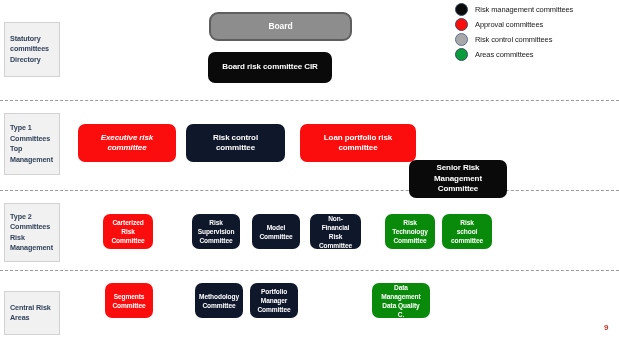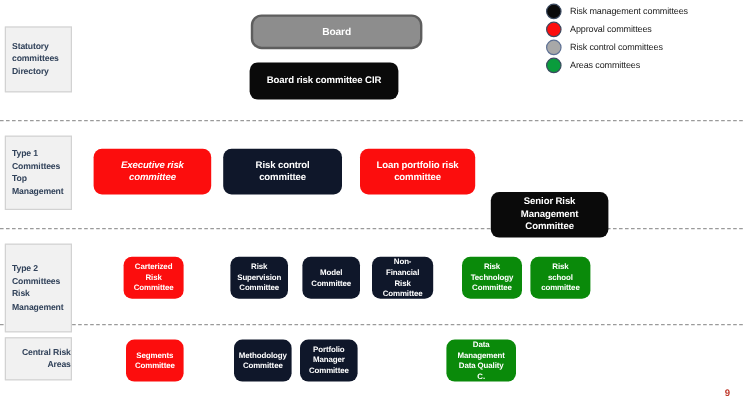--- a/index.html
+++ b/index.html
@@ -136,29 +136,29 @@
       <span class="legend-label">Areas committees</span>
     </div>
   </div>
 
   <div class="divider" style="top:100px;"></div>
   <div class="divider" style="top:190px;"></div>
   <div class="divider" style="top:270px;"></div>
 
   <div class="band-label" style="top:22px;height:55px;">Statutory committees Directory</div>
   <div class="band-label" style="top:113px;height:62px;">Type 1 Committees Top Management</div>
-  <div class="band-label" style="top:203px;height:74px;">Type 2 Committees Risk Management</div>
-  <div class="band-label" style="top:281px;height:36px;text-align:right;">Central Risk Areas</div>
+  <div class="band-label" style="top:203px;height:59px;">Type 2 Committees Risk Management</div>
+  <div class="band-label" style="top:291px;height:44px;">Central Risk Areas</div>
 
   <div class="node board" style="left:209px;top:12px;width:143px;height:29px;font-size:8.5px;color:#ffffff;">Board</div>
   <div class="node black" style="left:208px;top:52px;width:124px;height:31px;font-size:8px;">Board risk committee CIR</div>
 
   <div class="node red" style="left:78px;top:124px;width:98px;height:38px;font-size:8px;font-style:italic;">Executive risk committee</div>
   <div class="node gray" style="left:186px;top:124px;width:99px;height:38px;font-size:8px;">Risk control committee</div>
-  <div class="node red" style="left:300px;top:124px;width:96px;height:38px;font-size:8px;">Loan portfolio risk committee</div>
+  <div class="node red" style="left:300px;top:124px;width:116px;height:38px;font-size:8px;">Loan portfolio risk committee</div>
   <div class="node black" style="left:409px;top:124px;width:98px;height:38px;font-size:8px;margin-top:36px;">Senior Risk Management Committee</div>
 
   <div class="node red" style="left:103px;top:214px;width:50px;height:35px;font-size:6.6px;line-height:9px;">Carterized Risk Committee</div>
   <div class="node gray" style="left:192px;top:214px;width:48px;height:35px;font-size:6.6px;line-height:9px;">Risk Supervision Committee</div>
   <div class="node gray" style="left:252px;top:214px;width:48px;height:35px;font-size:6.6px;line-height:9px;">Model Committee</div>
   <div class="node gray" style="left:310px;top:214px;width:51px;height:35px;font-size:6.6px;line-height:9px;">Non-Financial Risk Committee</div>
   <div class="node green" style="left:385px;top:214px;width:50px;height:35px;font-size:6.6px;line-height:9px;">Risk Technology Committee</div>
   <div class="node green" style="left:442px;top:214px;width:50px;height:35px;font-size:6.6px;line-height:9px;">Risk school committee</div>
 
   <div class="node red" style="left:105px;top:283px;width:48px;height:35px;font-size:6.6px;line-height:9px;">Segments Committee</div>

